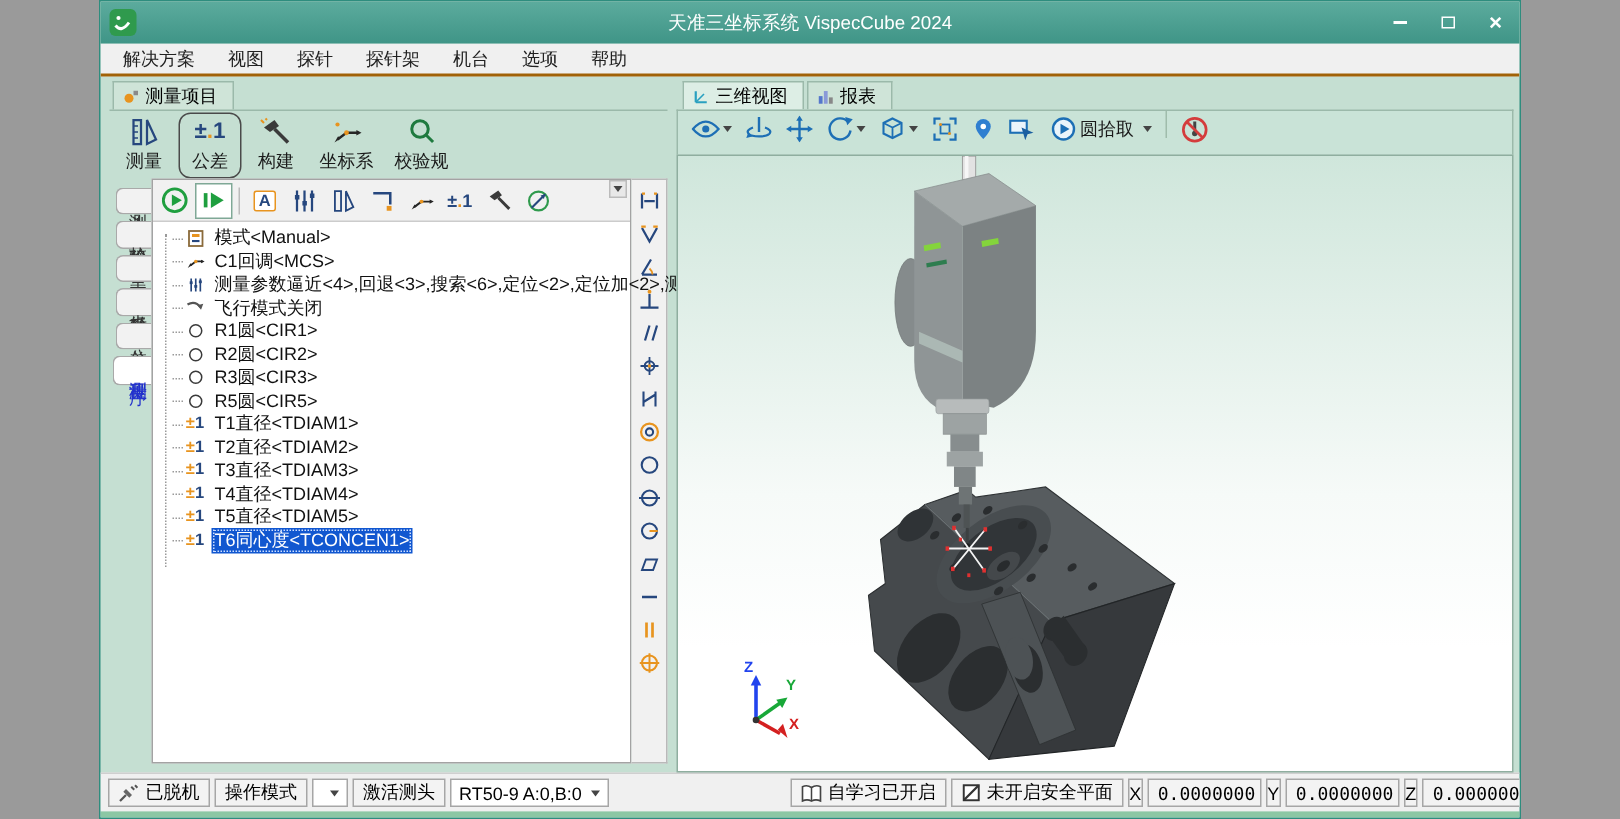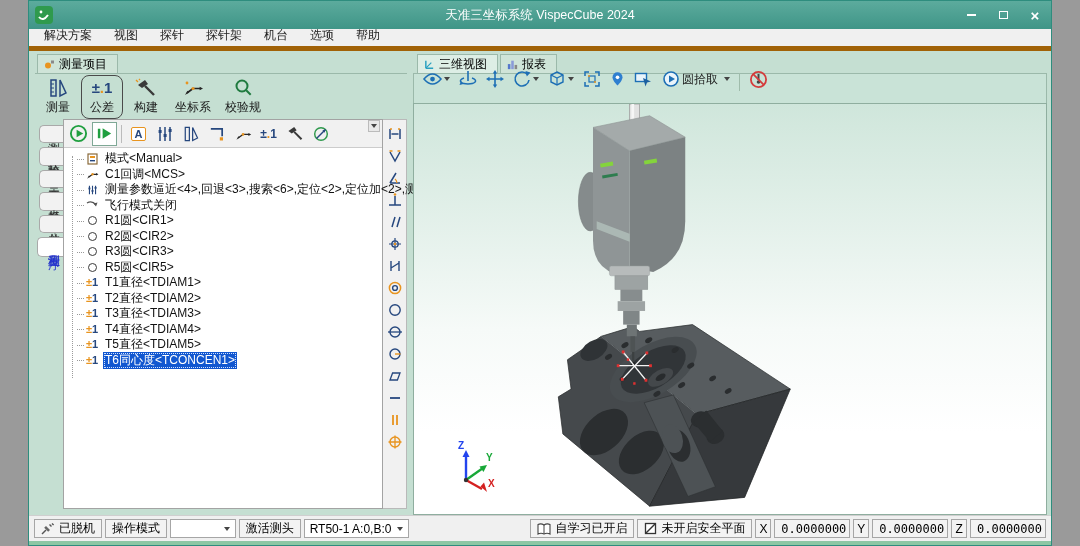--- a/index.html
+++ b/index.html
@@ -1,28 +1,28 @@
 <!DOCTYPE html>
 <html><head>
 <meta charset="utf-8">
 <style>
 *{box-sizing:border-box;margin:0;padding:0}
 html,body{font-family:"Liberation Sans","DejaVu Sans",sans-serif;-webkit-user-select:none;user-select:none}
 body{background:#9a9a9a;display:flex;justify-content:center}
-.window{width:1024px;height:546px;border:1px solid #2e8d7e;background:#c5dfd2;display:flex;flex-direction:column;overflow:hidden}
+.window{width:948px;height:546px;border:1px solid #2e8d7e;background:#c5dfd2;display:flex;flex-direction:column;overflow:hidden}
 
 .titlebar{height:28px;background:linear-gradient(#5cab9d,#3f9587);display:flex;align-items:center;position:relative;flex:0 0 auto}
 .logo{width:18px;height:18px;margin-left:6px;border-radius:4px;background:#2f9a4d;display:flex;align-items:center;justify-content:center}
 .title-text{position:absolute;left:0;right:0;text-align:center;color:#fff;font-size:12.5px}
 .win-controls{margin-left:auto;display:flex;height:100%}
 .win-btn{width:32px;height:100%;display:flex;align-items:center;justify-content:center;color:#fff;font-size:13px}
 .win-btn .maxbox{width:9px;height:8px;border:1.4px solid #fff;display:block}
 .win-btn .minbar{width:9px;height:2px;background:#fff;display:block}
 
-.menubar{height:22px;background:#f0f0f0;border-bottom:5px solid #a16207;display:flex;align-items:flex-end;font-size:12px;color:#222;flex:0 0 auto;padding-left:4px}
+.menubar{height:22px;background:#f0f0f0;border-bottom:2px solid #a16207;display:flex;align-items:center;font-size:12px;color:#222;flex:0 0 auto;padding-left:4px}
 .menu-item{padding:2px 11px;cursor:default}
 
 .main{flex:1;display:flex;padding:2px 4px 0 6px;min-height:0}
 .left-panel{width:372px;display:flex;flex-direction:column;min-height:0}
 .lp-tabs{height:20px;display:flex;align-items:flex-end}
 .lp-tab{height:19px;display:flex;align-items:center;gap:4px;background:#cfe4d8;border:1px solid #9bb9aa;border-bottom:none;padding:0 10px 0 6px;font-size:12px;margin-left:2px}
 .big-toolbar{height:46px;display:flex;align-items:center;gap:2px;padding:1px 2px;border-top:1px solid #9bb9aa}
 .tb-btn{display:flex;flex-direction:column;align-items:center;justify-content:center;gap:1px;font-size:12px;color:#1a1a1a;padding:2px 5px;border:1px solid transparent;min-width:42px}
 .tb-btn.selected{border-color:#4a4a4a;border-radius:8px}
 .tb-ic{height:20px;display:flex;align-items:center;justify-content:center}
@@ -66,21 +66,21 @@
 
 .tol-strip{width:24px;background:#f1f1f1;border:1px solid #b9b9b9;border-left:none;display:flex;flex-direction:column;align-items:center;padding-top:3px;gap:1px}
 .tol-btn{width:22px;height:21px;display:flex;align-items:center;justify-content:center}
 
 .splitter{width:6px;cursor:col-resize}
 
 .right-panel{flex:1;display:flex;flex-direction:column;min-width:0}
 .rp-tabs{height:20px;display:flex;align-items:flex-end;gap:2px;padding-left:4px}
 .rp-tab{height:19px;display:flex;align-items:center;gap:4px;font-size:12px;padding:0 10px 0 6px;background:#cfe4d8;border:1px solid #9bb9aa;border-bottom:none}
 .rp-tab.active{background:#ddeee5}
-.view-toolbar{height:30px;background:#c9e3d7;border:1px solid #9bb9aa;border-bottom:none;display:flex;align-items:flex-end;gap:3px;padding:12px 6px;font-size:12px;color:#1a1a1a}
+.view-toolbar{height:30px;background:#c9e3d7;border:1px solid #9bb9aa;border-bottom:none;display:flex;align-items:flex-start;gap:3px;padding:0 6px;font-size:12px;color:#1a1a1a}
 .vt-btn{height:24px;display:flex;align-items:center;gap:2px;padding:0 3px}
 .vt-sep{width:1px;height:18px;background:#9fbcab;margin:0 3px}
 .viewport{flex:1;border:1px solid #8fae9f;position:relative;background:linear-gradient(#cfe6db,#f6faf8 55%,#ffffff 80%);min-height:0;overflow:hidden}
 .scene{position:absolute;inset:0;width:100%;height:100%}
 .triad{position:absolute;left:42px;bottom:20px;width:48px;height:52px}
 .triad span{position:absolute;font-size:10px;font-weight:bold}
 .tz{color:#2244ee;left:2px;top:-2px}.ty{color:#18a838;left:30px;top:10px}.tx{color:#d42020;left:32px;top:36px}
 
 .statusbar{height:26px;background:#f0f0f0;border-top:1px solid #cfcfcf;display:flex;align-items:center;gap:3px;padding:0 5px;font-size:12px;flex:0 0 auto}
 .sb-box{height:19px;border:1px solid #a6a6a6;background:#f3f3f3;display:flex;align-items:center;gap:4px;padding:0 6px;white-space:nowrap}
@@ -698,21 +698,21 @@
         <span>操作模式</span>
       </div>
     <div class="sb-combo" style="width:74px">
       <span></span>
       <span class="caret"></span>
     </div>
     <div class="sb-box">
         <span>激活测头</span>
       </div>
     <div class="sb-combo" style="width:116px">
-      <span>RT50-1 A:0,B:0</span>
+      <span>RT50-9 A:0,B:0</span>
       <span class="caret"></span>
     </div>
     <div class="sb-box" style="margin-left:118px">
       <svg width="14" height="12" viewBox="0 0 14 12">
           <path d="M7 2Q4 0 1 1.5V11q3-1.5 6 0 3-1.5 6 0V1.5Q10 0 7 2z" fill="#fff" stroke="#444" stroke-width="1.1"></path>
           <path d="M7 2v9" stroke="#444" stroke-width="1"></path>
         </svg>
       <span>自学习已开启</span>
     </div>
     <div class="sb-box" style="margin-left:auto">

